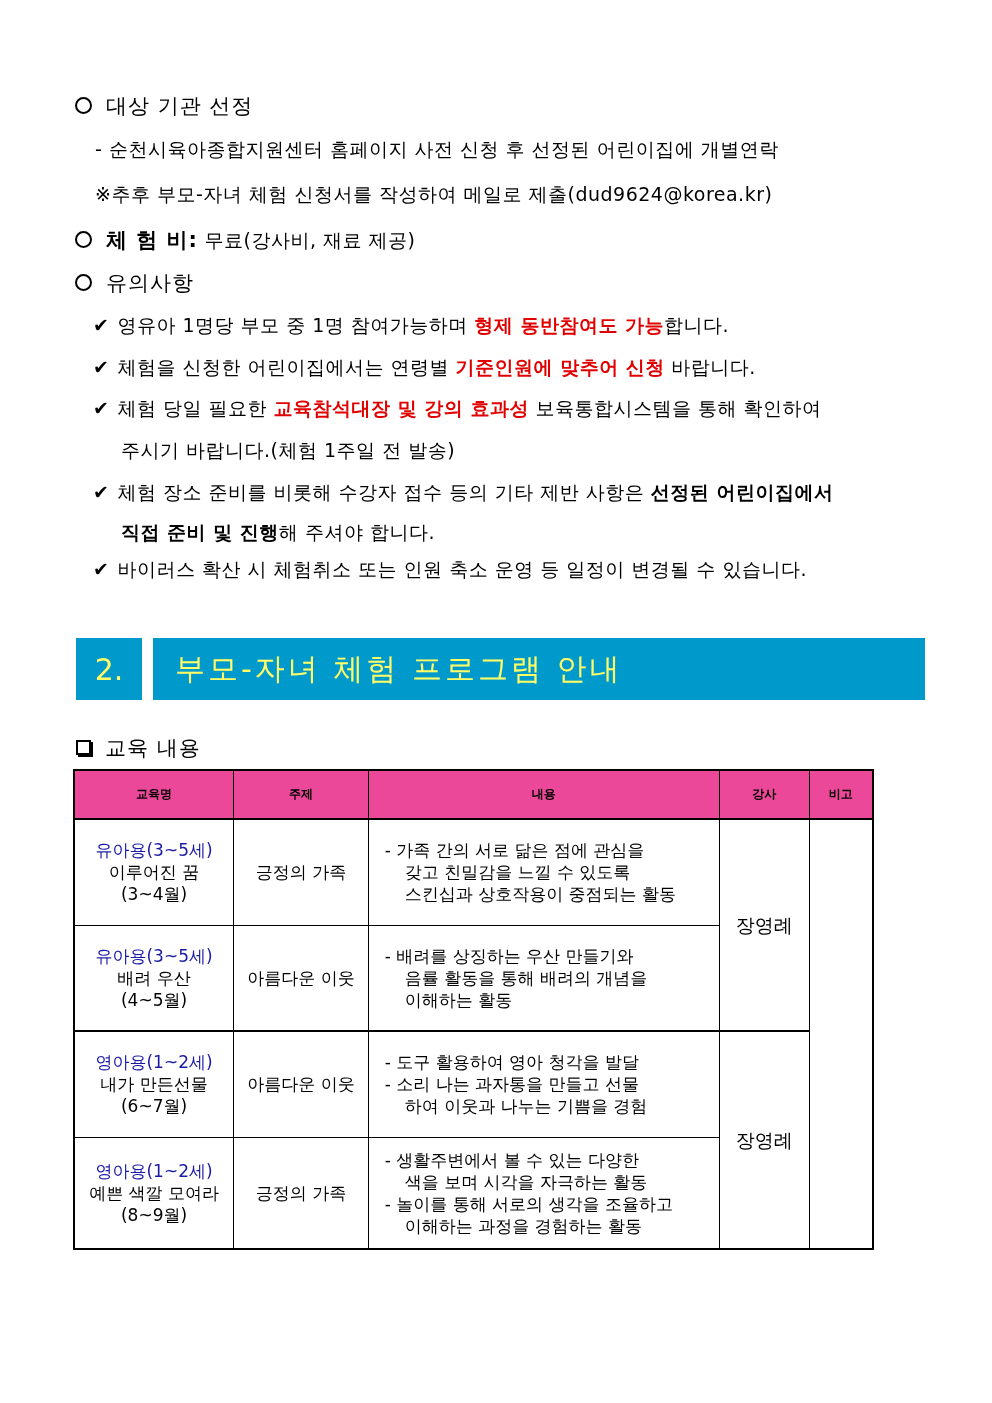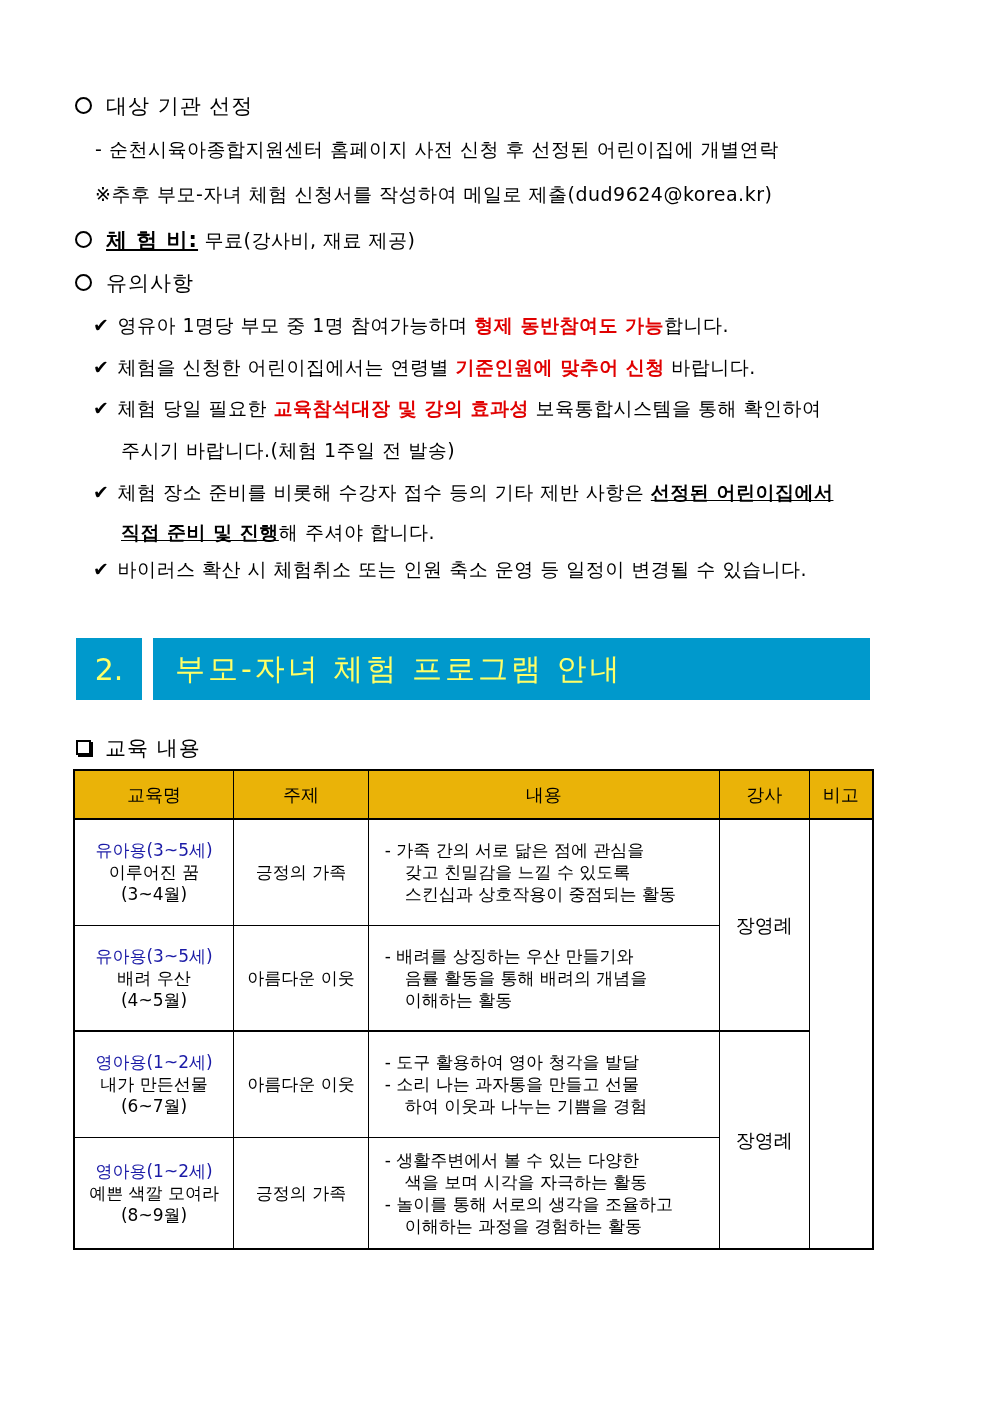--- a/index.html
+++ b/index.html
@@ -4,26 +4,26 @@
 <style>
   html, body { margin:0; padding:0; background:#ffffff; }
   body { width:992px; height:1403px; position:relative; overflow:hidden;
          font-family:"DejaVu Sans","Liberation Sans",sans-serif; color:#000; }
   .abs { position:absolute; white-space:nowrap; }
   .h1 { font-size:21px; letter-spacing:1px; }
   .body-text { font-size:19px; letter-spacing:0.5px; }
   .circle { display:inline-block; width:13px; height:13px; border:2.5px solid #000; border-radius:50%; margin-right:14px; vertical-align:middle; position:relative; top:-2px; }
   .check { display:inline-block; font-weight:bold; margin-right:8px; font-size:19px; }
   .red { color:#e00000; font-weight:bold; }
-  .bold { font-weight:bold;text-decoration:underline; }
+  .bold { font-weight:bold; }
   .banner-num { position:absolute; left:76px; top:638px; width:66px; height:62px; background:#0099cc; color:#ffff66; font-size:30px; display:flex; align-items:center; justify-content:center; }
-  .banner-title { position:absolute; left:153px; top:638px; width:717px; height:62px; background:#0099cc; color:#ffff66; font-size:30px; display:flex; align-items:center; padding-left:22px; box-sizing:border-box; letter-spacing:3px; }
+  .banner-title { position:absolute; left:153px; top:638px; width:772px; height:62px; background:#0099cc; color:#ffff66; font-size:30px; display:flex; align-items:center; padding-left:22px; box-sizing:border-box; letter-spacing:3px; }
   .square-bullet { display:inline-block; width:11px; height:11px; border:2px solid #000; box-shadow:2px 2px 0 #000; margin-right:14px; vertical-align:middle; position:relative; top:-2px; }
   table.edu { position:absolute; left:73px; top:769px; width:801px; border-collapse:collapse; border:2.5px solid #000; font-size:17px; }
-  table.edu th { background:#eab308; font-weight:normal; height:45px; border:1px solid #000; border-bottom:2px solid #000; font-size:18px; }
+  table.edu th { background:#ec4899; font-weight:bold; height:45px; border:1px solid #000; border-bottom:2px solid #000; font-size:12px; }
   table.edu td { border:1px solid #000; text-align:center; vertical-align:middle; line-height:22px;margin-left:44px; }
   table.edu td.content { text-align:left; padding:0 16px; }
   .age { color:#1a1aa6; }
   .dash-line { display:block; padding-left:20px; text-indent:-20px; }
 </style>
 </head>
 <body>
 
 <div class="abs h1" style="left:75px;top:92px;">
   <span class="circle"></span><span>대상 기관 선정</span>

